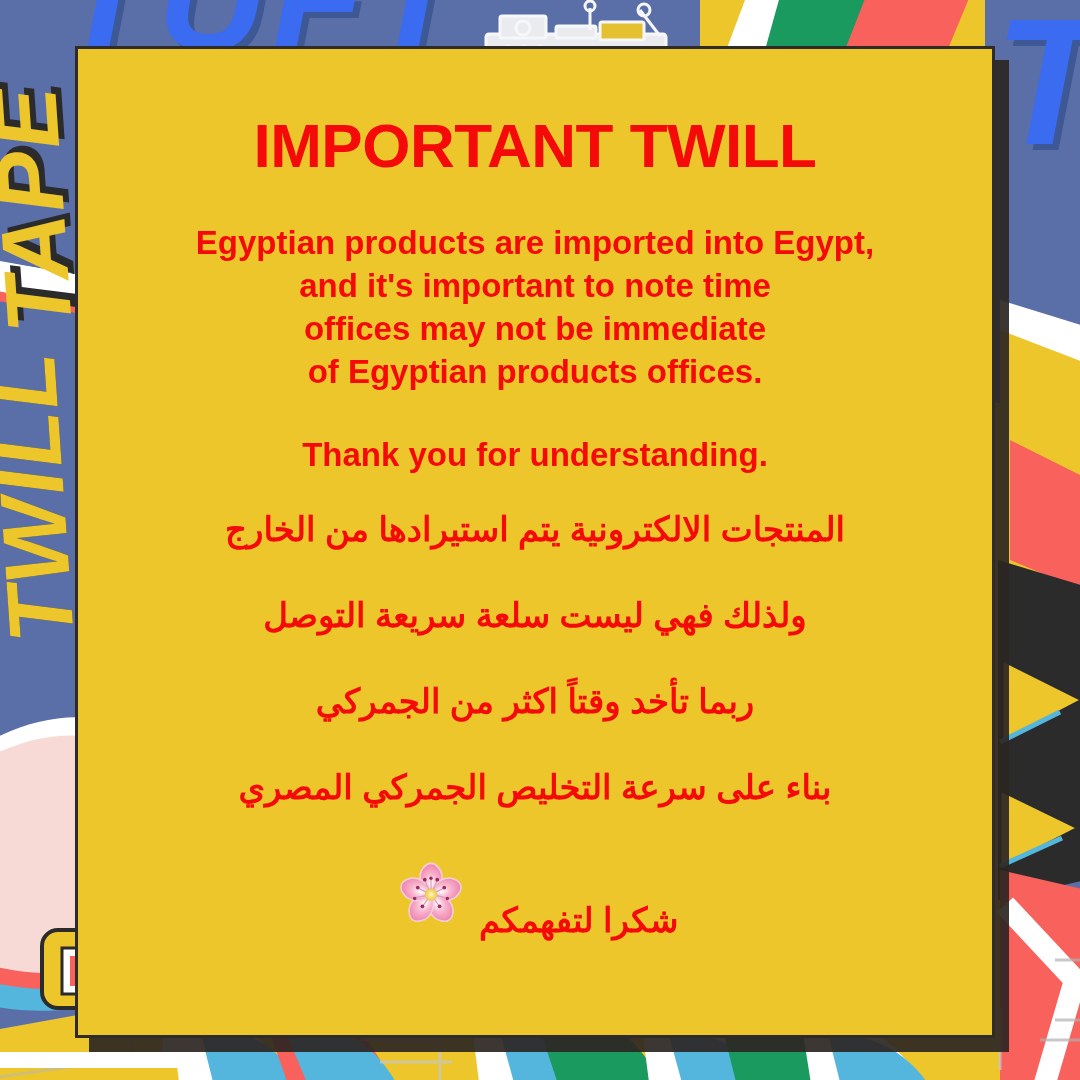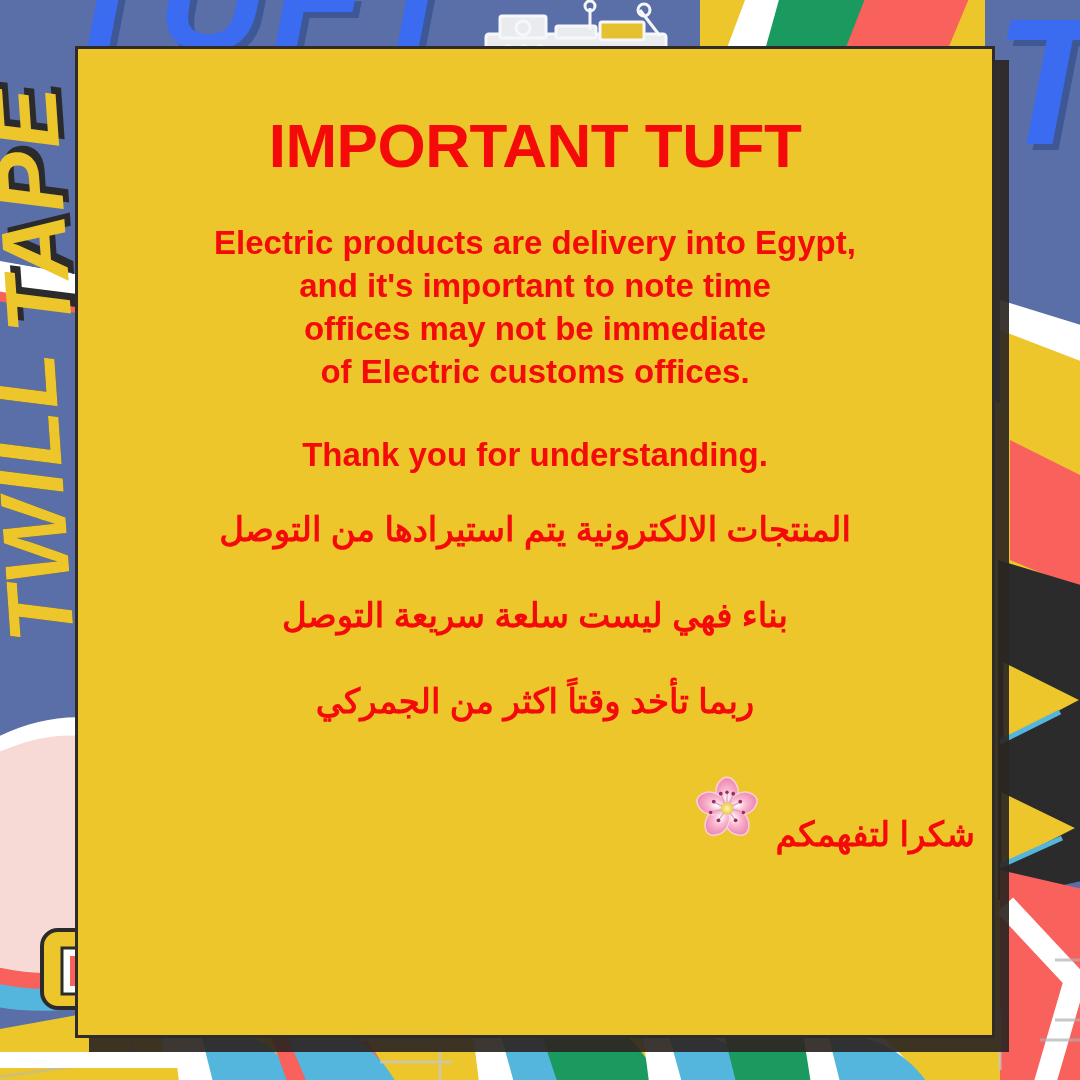--- a/index.html
+++ b/index.html
@@ -67,21 +67,21 @@
     color:#F50A0A;
     font-weight:bold;
     font-size:34px;
     line-height:38px;
   }
   .arabic-block .aln{
     display:block;
     white-space:nowrap;
     margin-bottom:48px;
   }
-  .arabic-block .aln:last-child{margin-bottom:0;text-align:right;}
+  .arabic-block .aln:last-child{margin-bottom:0;}
 
   .aln-flower{
     display:flex;
     direction:rtl;
     align-items:center;
     justify-content:center;
     gap:18px;
   }
   .flower-emoji{
     font-size:74px;
@@ -228,35 +228,36 @@
       <g stroke="#c7c7c7" stroke-width="3" fill="none" opacity="0.75">
         <path d="M 360,1040 L 440,1040 L 440,1090"></path>
         <path d="M 380,1062 L 452,1062"></path>
         <path d="M 920,1010 L 1000,1010 L 1000,1070"></path>
       </g>
     </svg>
   </div>
 
   <div id="note-card">
 
-    <div class="title">IMPORTANT TUFT</div>
+    <div class="title">IMPORTANT TWILL</div>
 
     <div class="body-block">
-      <span class="ln">Electric products are delivery into Egypt,</span>
+      <span class="ln">Egyptian products are imported into Egypt,</span>
       <span class="ln">and it's important to note time</span>
       <span class="ln">offices may not be immediate</span>
-      <span class="ln">of Electric customs offices.</span>
+      <span class="ln">of Egyptian products offices.</span>
     </div>
 
     <div class="thanks">Thank you for understanding.</div>
 
     <div class="arabic-block">
-      <span class="aln">المنتجات الالكترونية يتم استيرادها من التوصل</span>
-      <span class="aln">بناء فهي ليست سلعة سريعة التوصل</span>
+      <span class="aln">المنتجات الالكترونية يتم استيرادها من الخارج</span>
+      <span class="aln">ولذلك فهي ليست سلعة سريعة التوصل</span>
       <span class="aln">ربما تأخد وقتاً اكثر من الجمركي</span>
+      <span class="aln">بناء على سرعة التخليص الجمركي المصري</span>
 
       <span class="aln aln-flower">
         <span>شكرا لتفهمكم</span>
         <span class="flower-emoji">
           <svg class="flower-svg" width="78" height="78" viewBox="0 0 100 100" aria-hidden="true">
             <defs>
               <radialGradient id="pet" cx="50%" cy="65%" r="65%">
                 <stop offset="0%" stop-color="#FFFFFF"></stop>
                 <stop offset="45%" stop-color="#F9B6CE"></stop>
                 <stop offset="100%" stop-color="#EE82AE"></stop>

